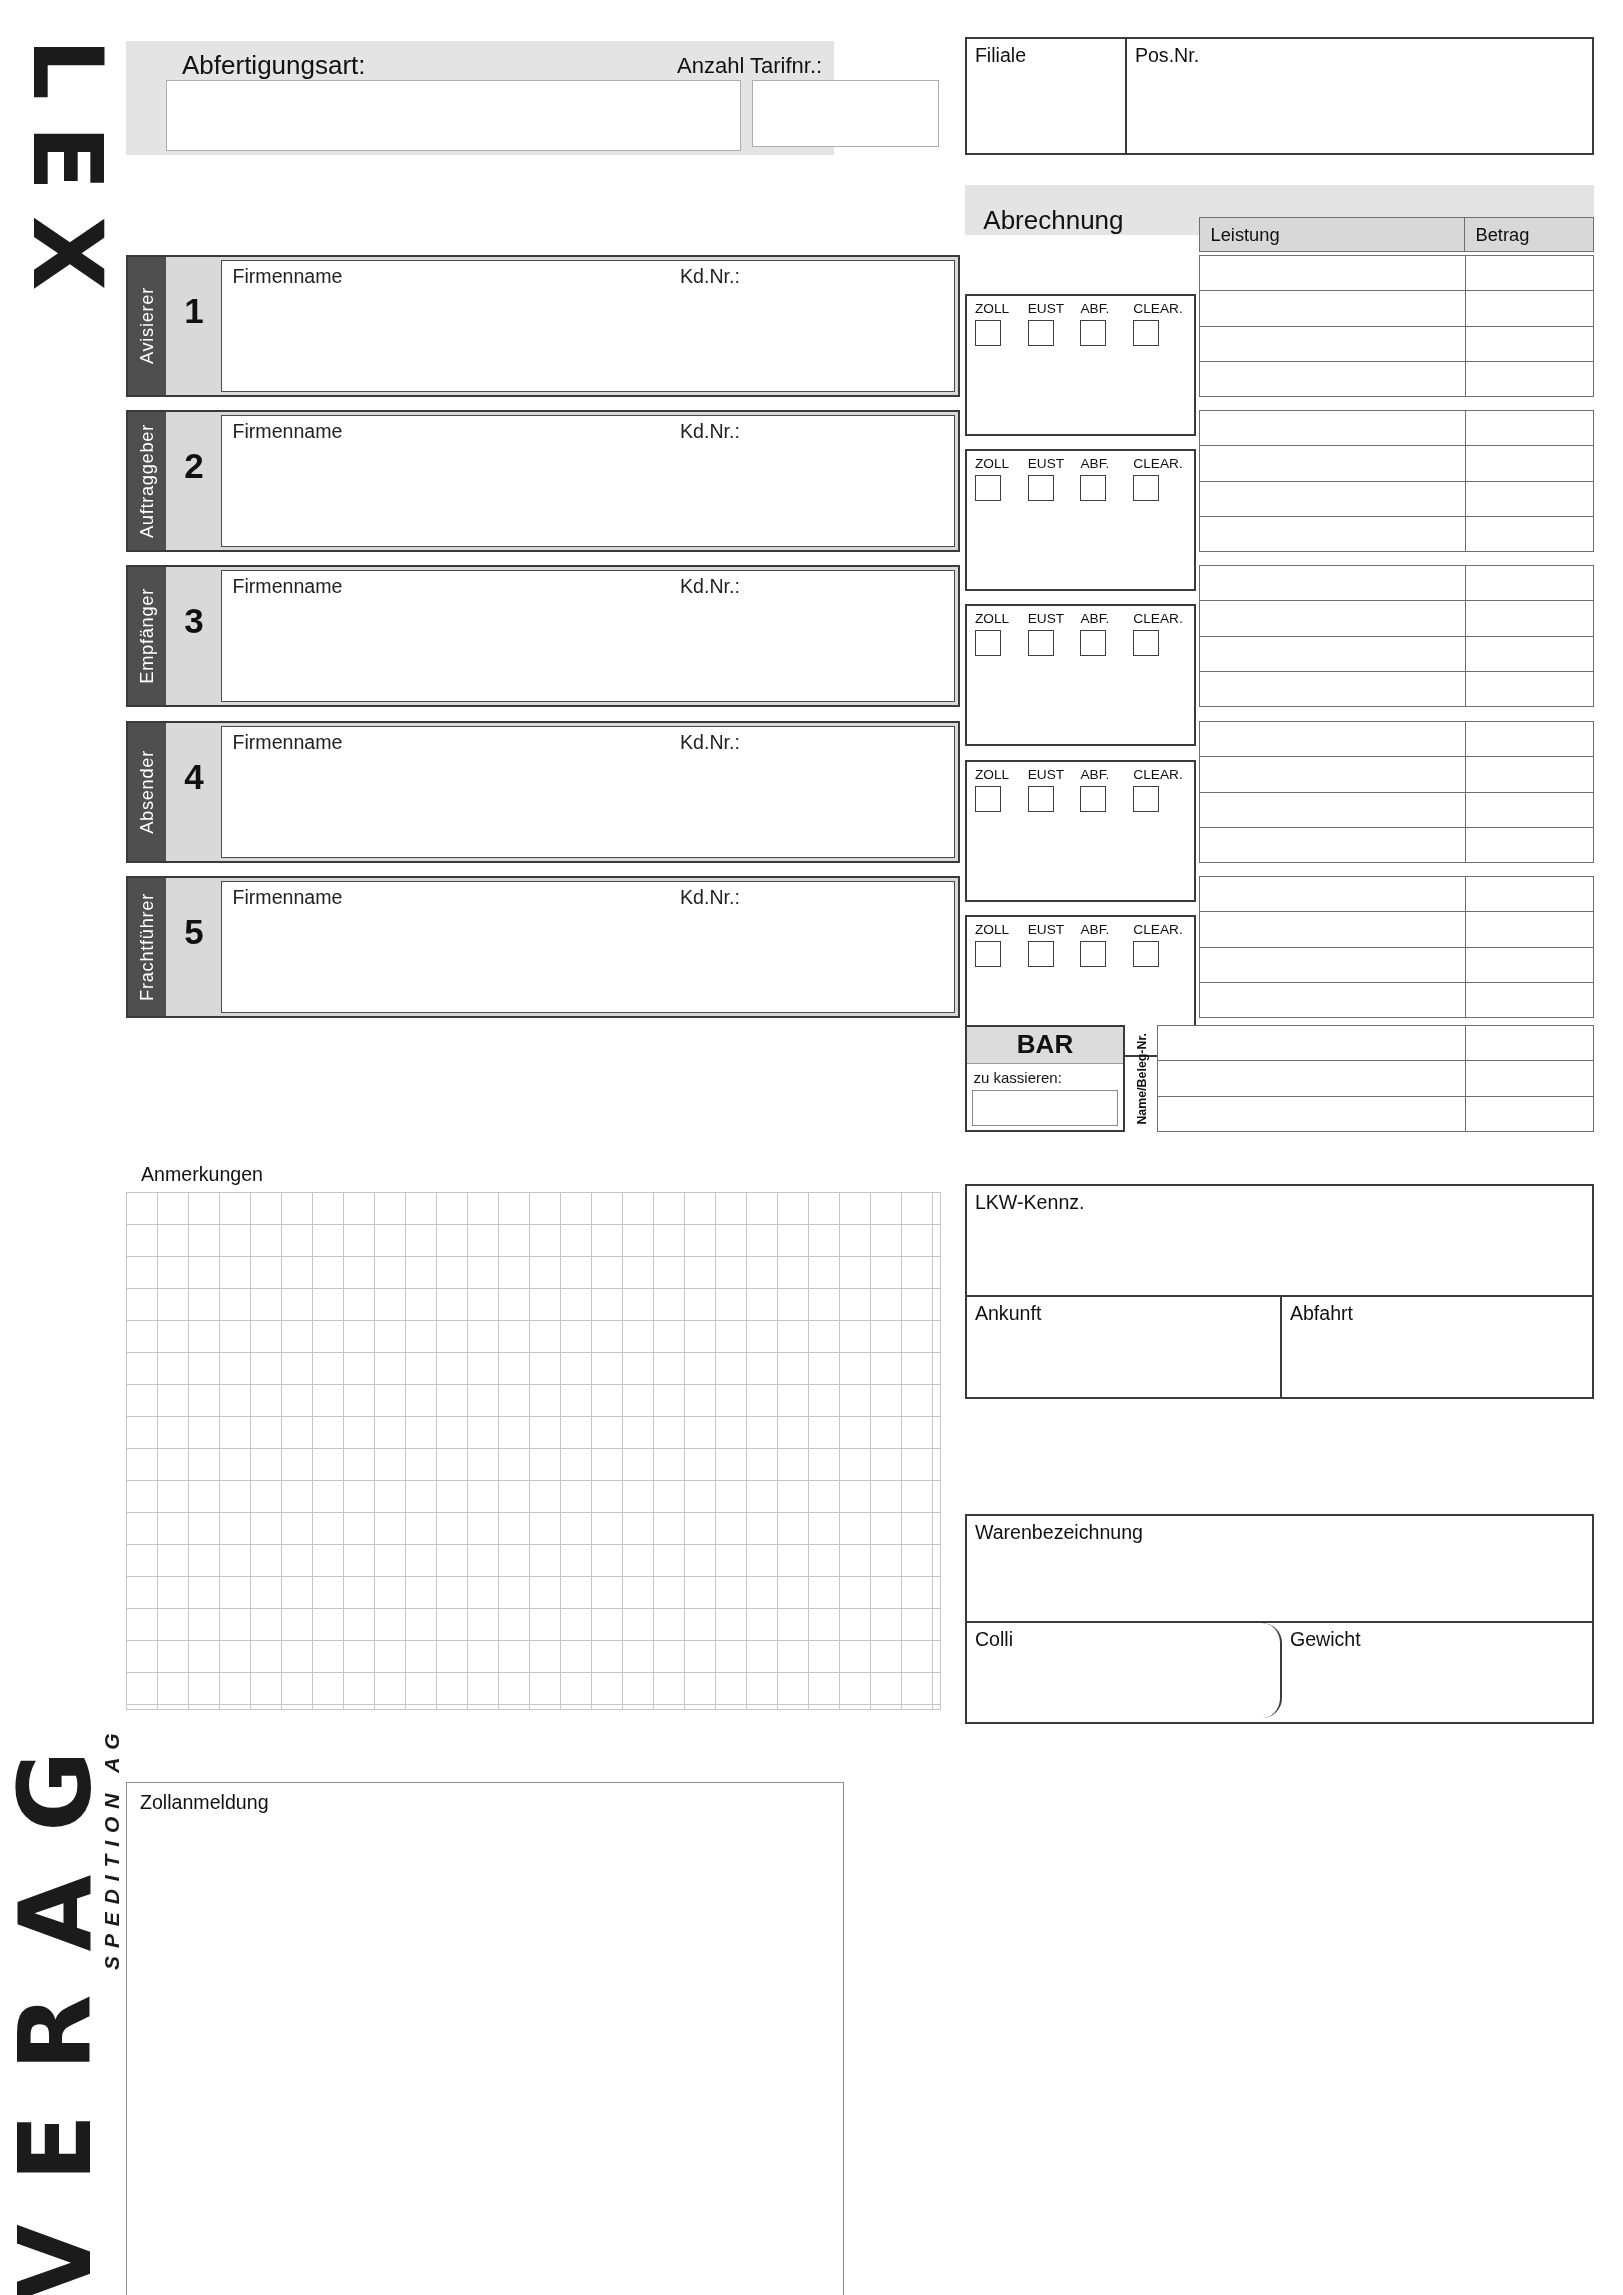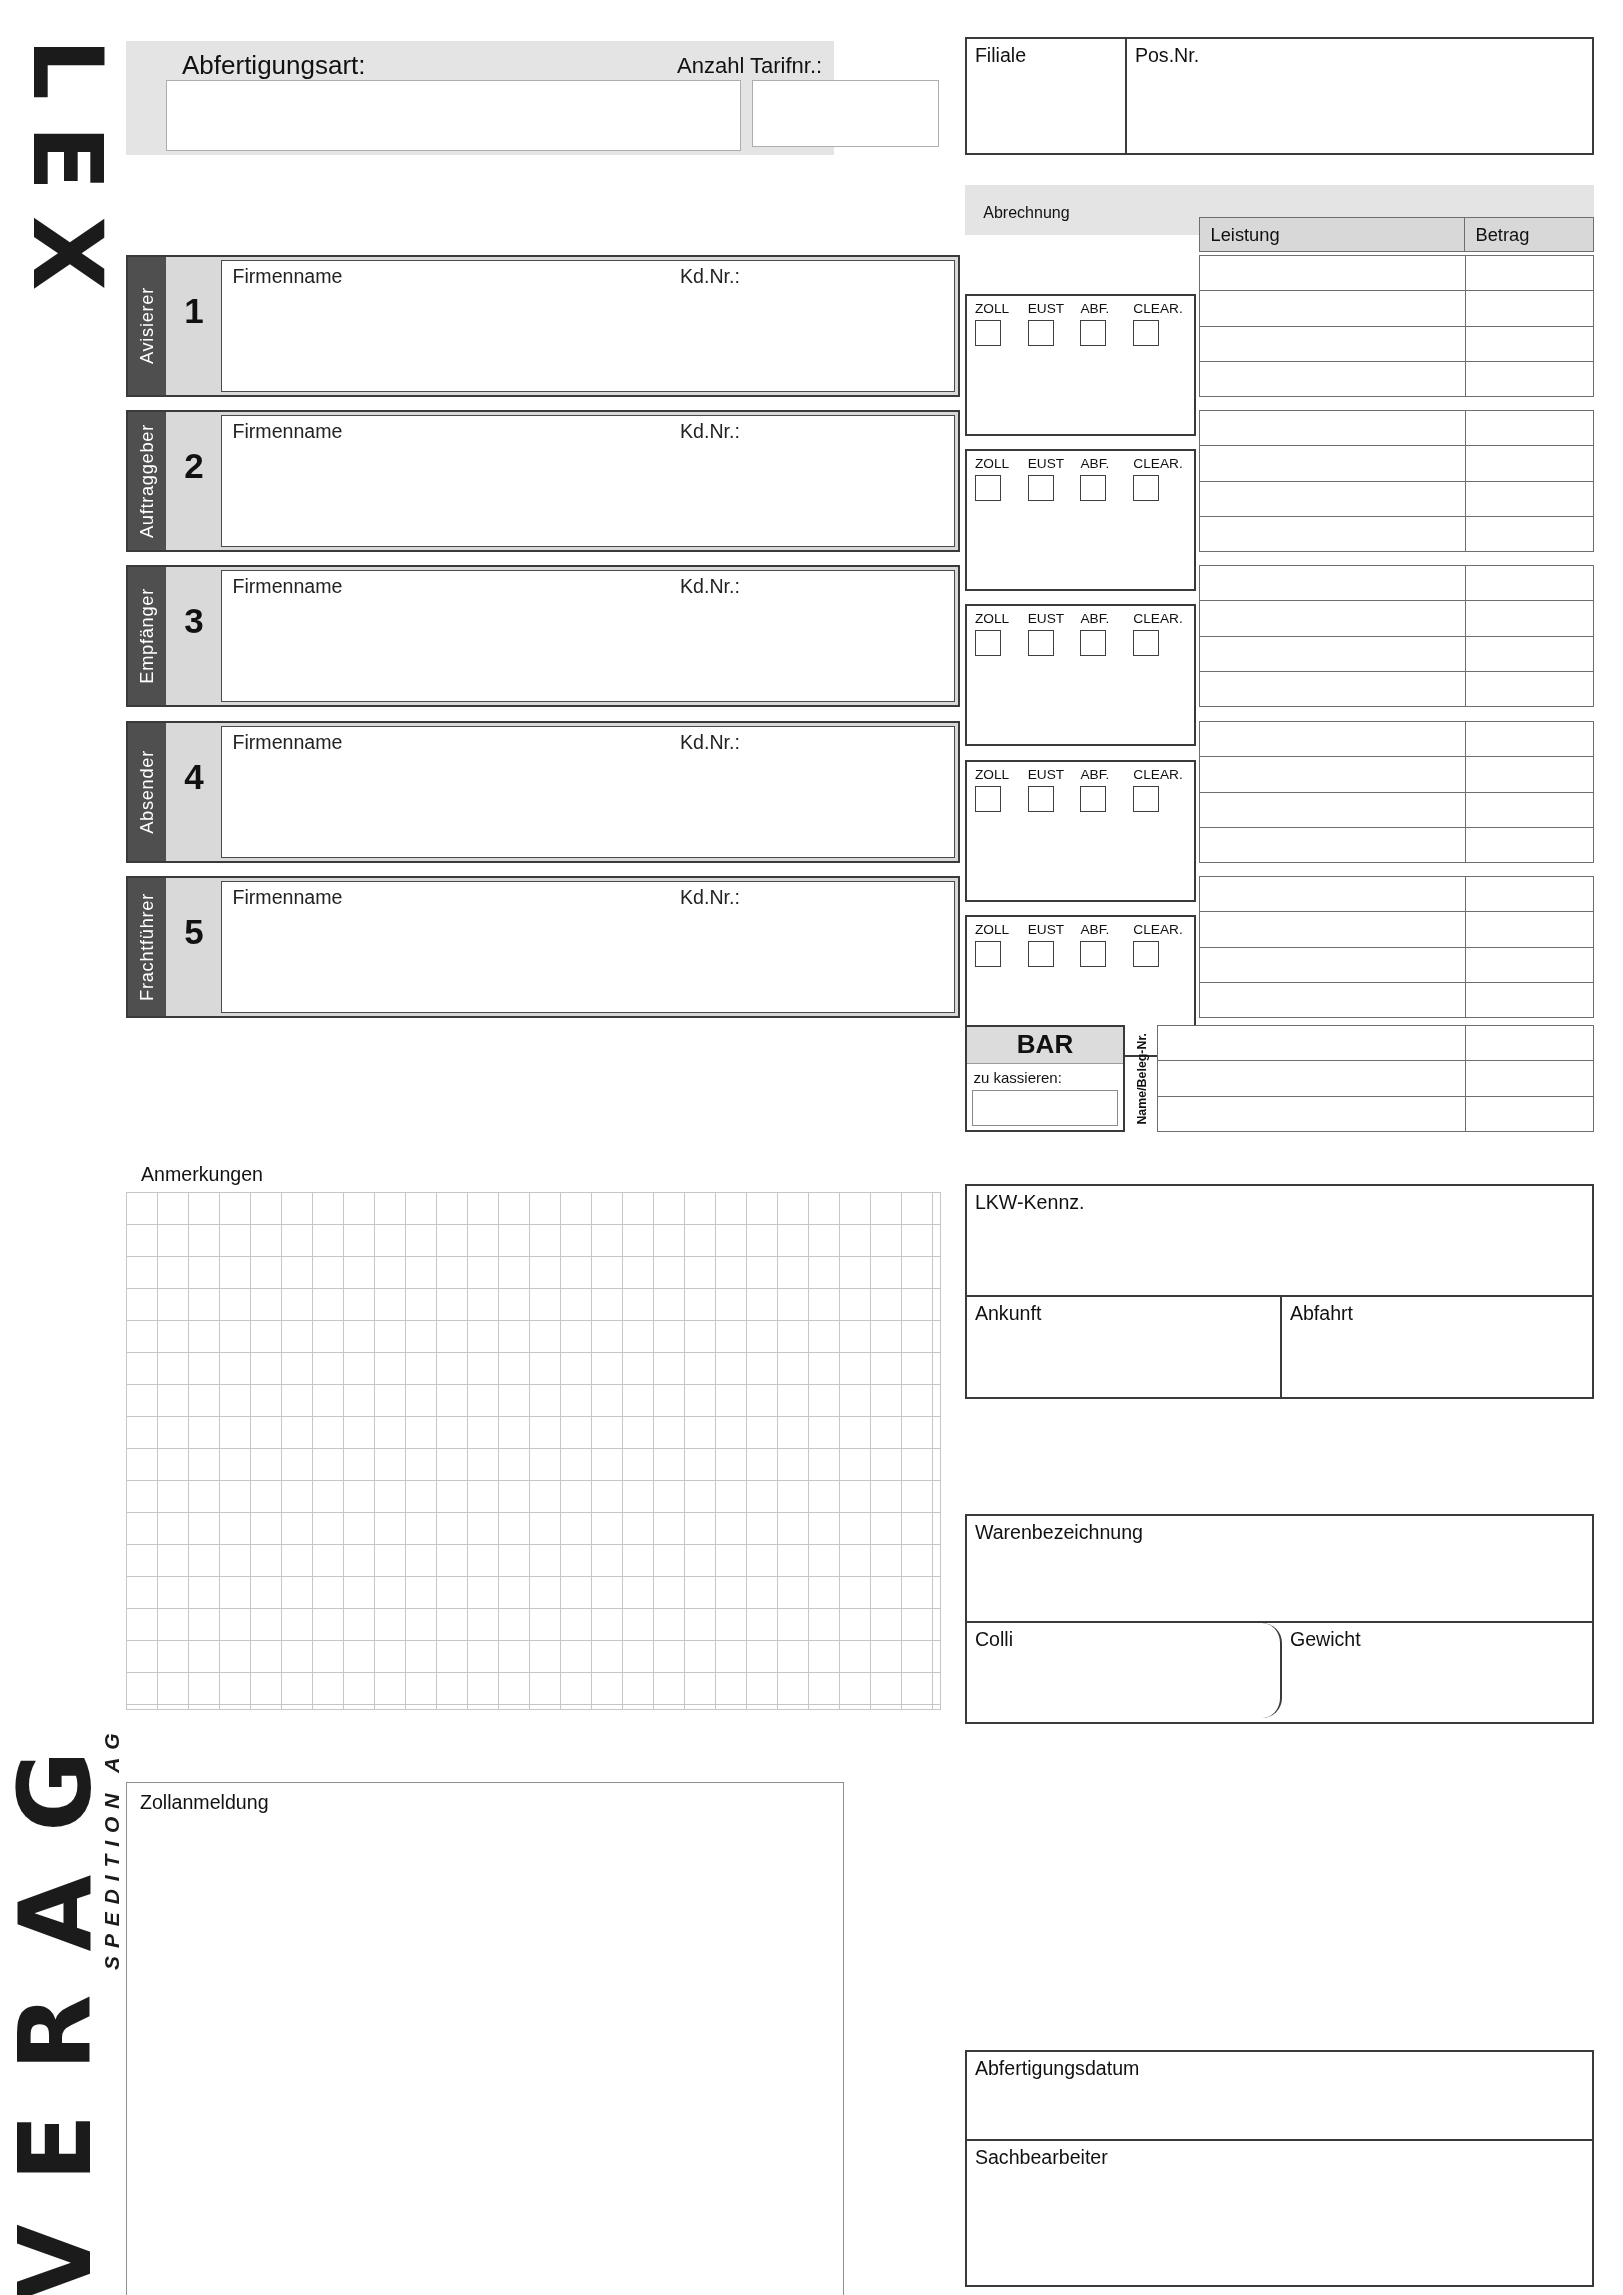--- a/index.html
+++ b/index.html
@@ -38,21 +38,21 @@
   .input2 { position: absolute; left: 626px; top: 39px; width: 187px; height: 67px; background: #fff; border: 0.7px solid #adadad; }
 
   
   .filiale-group { left: 965px; top: 37px; width: 629px; height: 118px; border: 2px solid #3a3a3a; background: #fff; }
   .filiale-cell { position: absolute; left: 0; top: 0; width: 160px; height: 100%; border-right: 2px solid #3a3a3a; }
   .posnr-cell { position: absolute; left: 160px; top: 0; right: 0; bottom: 0; }
   .cell-label { position: absolute; left: 7.9px; top: 5.2px; font-size: 19.6px; color: #111; }
 
   
   .abr-band { left: 965px; top: 185px; width: 629px; height: 50px; background: #e4e4e4; }
-  .abr-title { position: absolute; left: 18.3px; top: 4px; font-size: 16px; line-height: 47px; color: #111; }
+  .abr-title { position: absolute; left: 18.3px; top: 12px; font-size: 26px; line-height: 47px; color: #111; }
   .col-heads { left: 1199px; top: 217px; width: 395px; height: 35px; display: flex; }
   .col-head { border: 1.3px solid #6e6e6e; background: #d8d8d8; font-size: 18.3px; line-height: 33px; padding-left: 10.5px; color: #111; }
   .col-head.l { width: 266px; }
   .col-head.b { width: 129px; border-left: none; }
 
   
   .block { left: 126px; width: 834px; height: 142px; background: #d9d9d9; border: 2px solid #3a3a3a; }
   .tab { position: absolute; left: 0; top: 0; bottom: 0; width: 38px; background: #4f4f4f; display: flex; align-items: center; justify-content: center; }
   .tabtext { writing-mode: vertical-rl; transform: rotate(180deg); color: #fff; font-size: 18.3px; letter-spacing: 0.7px; white-space: nowrap; }
   .num { position: absolute; left: 38px; top: 34px; width: 56px; text-align: center; font-size: 35px; font-weight: bold; color: #111; }
@@ -357,23 +357,15 @@
     </div>
     <div class="gewicht-field">
       <span class="cell-label">Gewicht</span>
     </div>
   </div>
 
   <div class="abs zoll-box">
     <span class="zoll-label">Zollanmeldung</span>
   </div>
 
-  <div class="abs group datum-group">
-    <div class="datum-field">
-      <span class="cell-label">Abfertigungsdatum</span>
-    </div>
-    <div class="sach-field">
-      <span class="cell-label">Sachbearbeiter</span>
-    </div>
-  </div>
 
 </div>
 
 
 </body></html>

